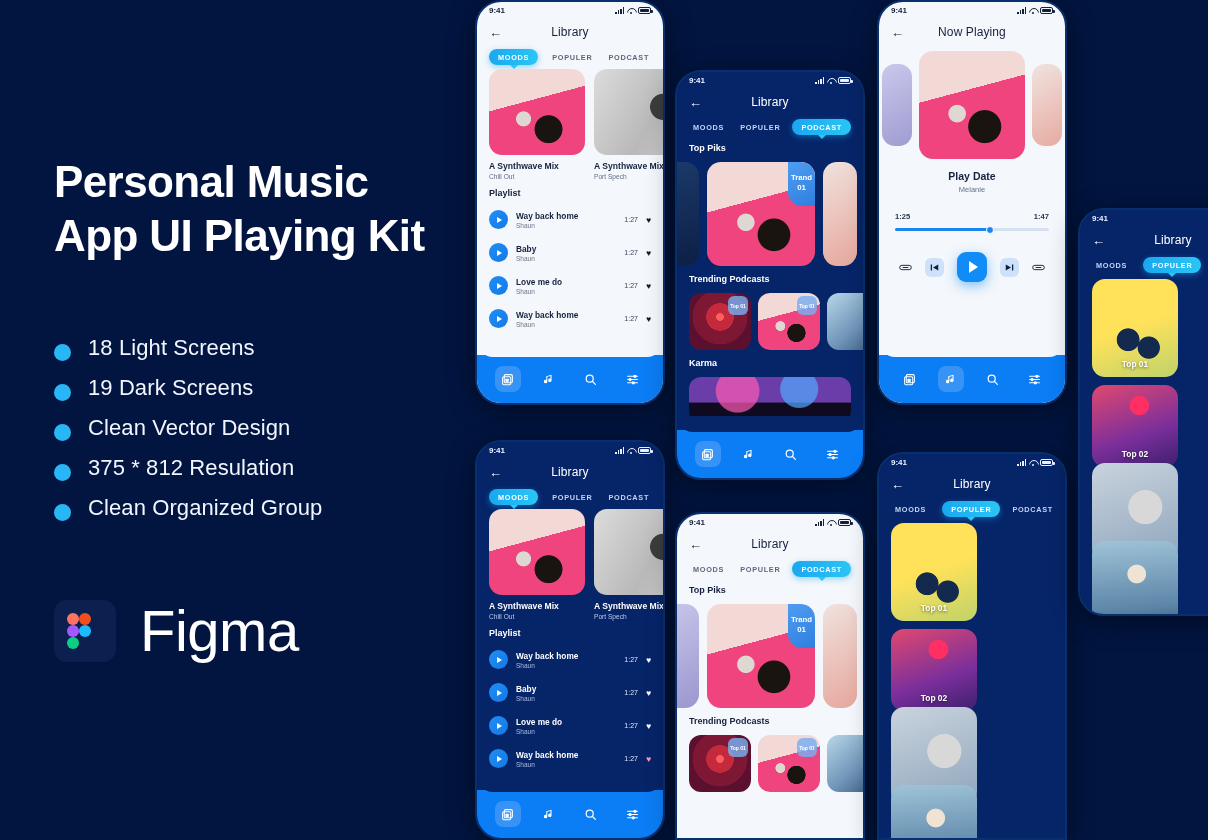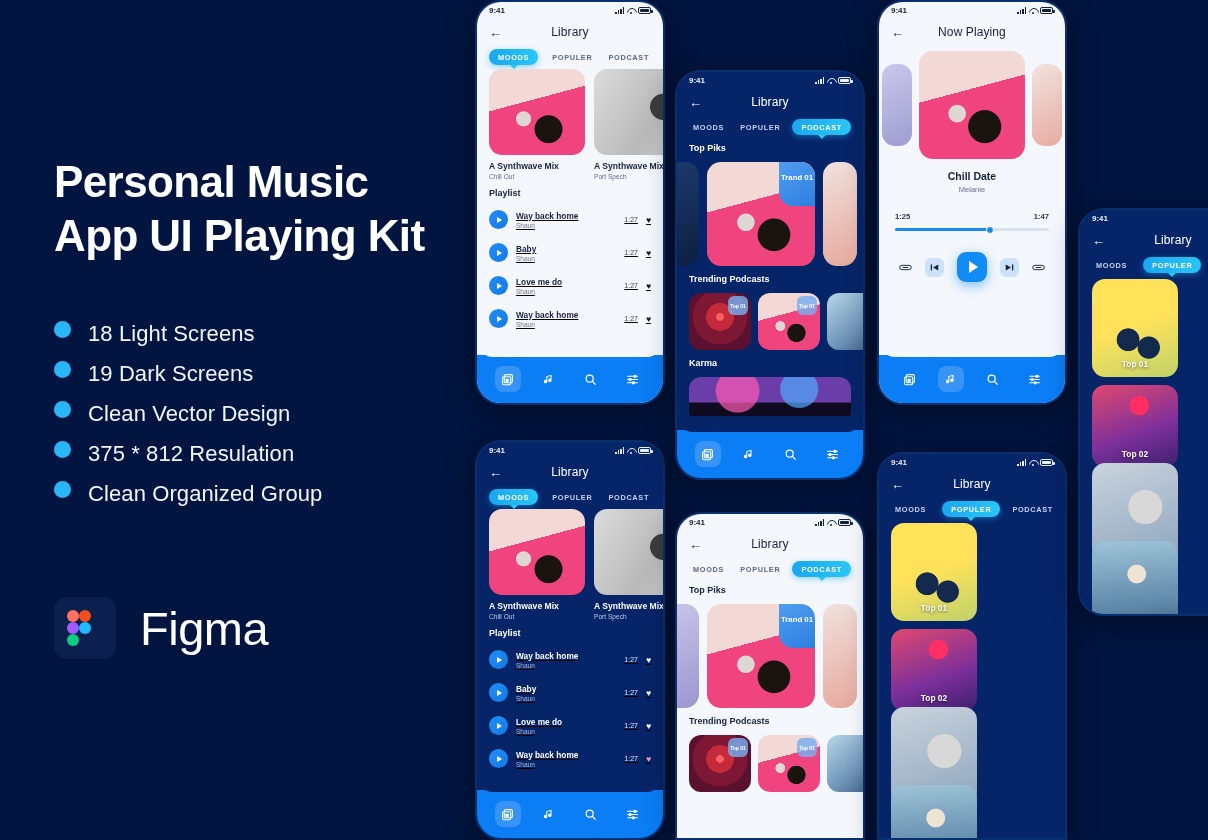--- a/index.html
+++ b/index.html
@@ -11,29 +11,29 @@
   }
   .stage { position: relative; width: 1208px; height: 840px; background: #021540; overflow: hidden; }
 
   
   .promo { position: absolute; left: 54px; top: 155px; width: 400px; }
   .promo h1 {
     font-size: 44px; line-height: 54px; font-weight: 700; color: #ffffff;
     letter-spacing: -0.6px;
   }
   .features { margin-top: 58px; }
-  .feat { display: flex; align-items: flex-start; gap: 17px; height: 40px; }
+  .feat { display: flex; align-items: flex-end; gap: 17px; height: 40px; }
   .dot { width: 17px; height: 17px; border-radius: 50%; background: #29b6f6; flex: 0 0 auto; }
   .feat-label { font-size: 22px; color: #f2f6ff; font-weight: 400; letter-spacing: 0.1px; }
   .brand { position: absolute; left: 54px; top: 597px; display: flex; align-items: center; gap: 24px; }
   .figma-box {
     width: 62px; height: 62px; border-radius: 13px; background: #0c2050;
     position: relative; flex: 0 0 auto;
   }
-  .brand-name { font-size: 47px; color: #ffffff; font-weight: 400; letter-spacing: -0.5px; }
+  .brand-name { font-size: 58px; color: #ffffff; font-weight: 400; letter-spacing: -0.5px; }
 
   
   .phone {
     position: absolute; border-radius: 26px; overflow: hidden;
     box-shadow: 0 6px 28px rgba(0,0,0,0.45);
     background: #0b1d46;
     border: 2px solid #08306e;
   }
   .screen { position: absolute; inset: 0; display: flex; flex-direction: column; overflow: hidden; }
   .screen.light { background: #f4f7fc; }
@@ -89,21 +89,21 @@
   
   .cards-row { display: flex; gap: 9px; padding: 4px 0 0 12px; flex: 0 0 auto; }
   .mcard { width: 96px; flex: 0 0 auto; }
   .mcard .art { width: 96px; height: 86px; border-radius: 13px; overflow: hidden; position: relative; }
   .mcard .t { font-size: 8.6px; font-weight: 700; margin-top: 6px; white-space: nowrap; overflow: hidden; }
   .mcard .s { font-size: 6.6px; margin-top: 2px; white-space: nowrap; }
   .light .mcard .t { color: #16213d; } .light .mcard .s { color: #626d85; }
   .dark .mcard .t { color: #ffffff; }  .dark .mcard .s { color: #b9cbee; }
 
   
-  .playlist { padding: 0 12px; flex: 1 1 auto; text-decoration: underline; }
+  .playlist { padding: 0 12px; flex: 1 1 auto; }
   .prow { display: flex; align-items: center; gap: 8px; height: 33px; }
   .playbtn { width: 19px; height: 19px; border-radius: 50%; background: linear-gradient(135deg,#1f8ff5,#1478e6);
     display: flex; align-items: center; justify-content: center; flex: 0 0 auto; }
   .playbtn::after { content: ""; border-left: 5px solid #fff; border-top: 3.2px solid transparent; border-bottom: 3.2px solid transparent; margin-left: 1.5px; }
   .pmeta { flex: 1 1 auto; min-width: 0; }
   .ptitle { font-size: 8.3px; font-weight: 700; white-space: nowrap; }
   .partist { font-size: 6.5px; margin-top: 1px; }
   .ptime { font-size: 7px; flex: 0 0 auto; }
   .phe { font-size: 8.5px; flex: 0 0 auto; }
   .light .ptitle { color: #16213d; } .light .partist { color: #6a7489; }
@@ -124,21 +124,21 @@
   .navitem { width: 26px; height: 26px; display: flex; align-items: center; justify-content: center;
     color: #ffffff; border-radius: 8px; }
   .navitem.sel { background: rgba(255,255,255,0.18); }
   .navitem svg { display: block; }
 
   
   .bigcard { margin: 4px 0 0 0; display: flex; gap: 8px; padding-left: 12px; flex: 0 0 auto; }
   .bigart { width: 108px; height: 104px; border-radius: 14px; overflow: hidden; position: relative; flex: 0 0 auto; }
   .sidepeek { width: 34px; height: 104px; border-radius: 14px; overflow: hidden; flex: 0 0 auto; }
   .trandbadge {
-    position: absolute; right: 0; top: 0; width: 36px; height: 44px;
+    position: absolute; right: 0; top: 0; width: 27px; height: 44px;
     background: linear-gradient(150deg,#4f9df0,#2f7fe0); border-radius: 0 14px 0 14px;
     color: #fff; font-size: 7.8px; font-weight: 700; text-align: center; line-height: 10px;
     padding-top: 11px;
   }
   .pods-row { display: flex; gap: 7px; padding: 4px 0 0 12px; flex: 0 0 auto; }
   .pod { width: 62px; height: 57px; border-radius: 12px; overflow: hidden; position: relative; flex: 0 0 auto; }
   .podbadge { position: absolute; right: 3px; top: 3px; width: 20px; height: 19px; border-radius: 6px;
     background: rgba(120,175,240,0.82); color: #fff; font-size: 5px; font-weight: 700;
     display: flex; flex-direction: column; align-items: center; justify-content: center; line-height: 6px; }
   .karma-strip { margin: 4px 12px 0; height: 46px; border-radius: 12px; overflow: hidden; flex: 0 0 auto; }
@@ -610,21 +610,21 @@
       </div>
       <div class="appbar">
         <span class="back">←</span>
         <span class="appbar-title">Now Playing</span>
       </div>
       <div class="np-artwrap">
         <div class="np-peek art-lilac" style="margin-left:-14px"></div>
         <div class="np-art art-headphone-pink"></div>
         <div class="np-peek art-peach" style="margin-right:-14px"></div>
       </div>
-      <div class="np-title">Chill Date</div>
+      <div class="np-title">Play Date</div>
       <div class="np-artist">Melanie</div>
       <div class="np-times">
         <span>1:25</span>
         <span>1:47</span>
       </div>
       <div class="np-bar">
         <span class="fill" style="width:62%"></span>
         <span class="knob" style="left:62%"></span>
       </div>
       <div class="np-ctrls">

